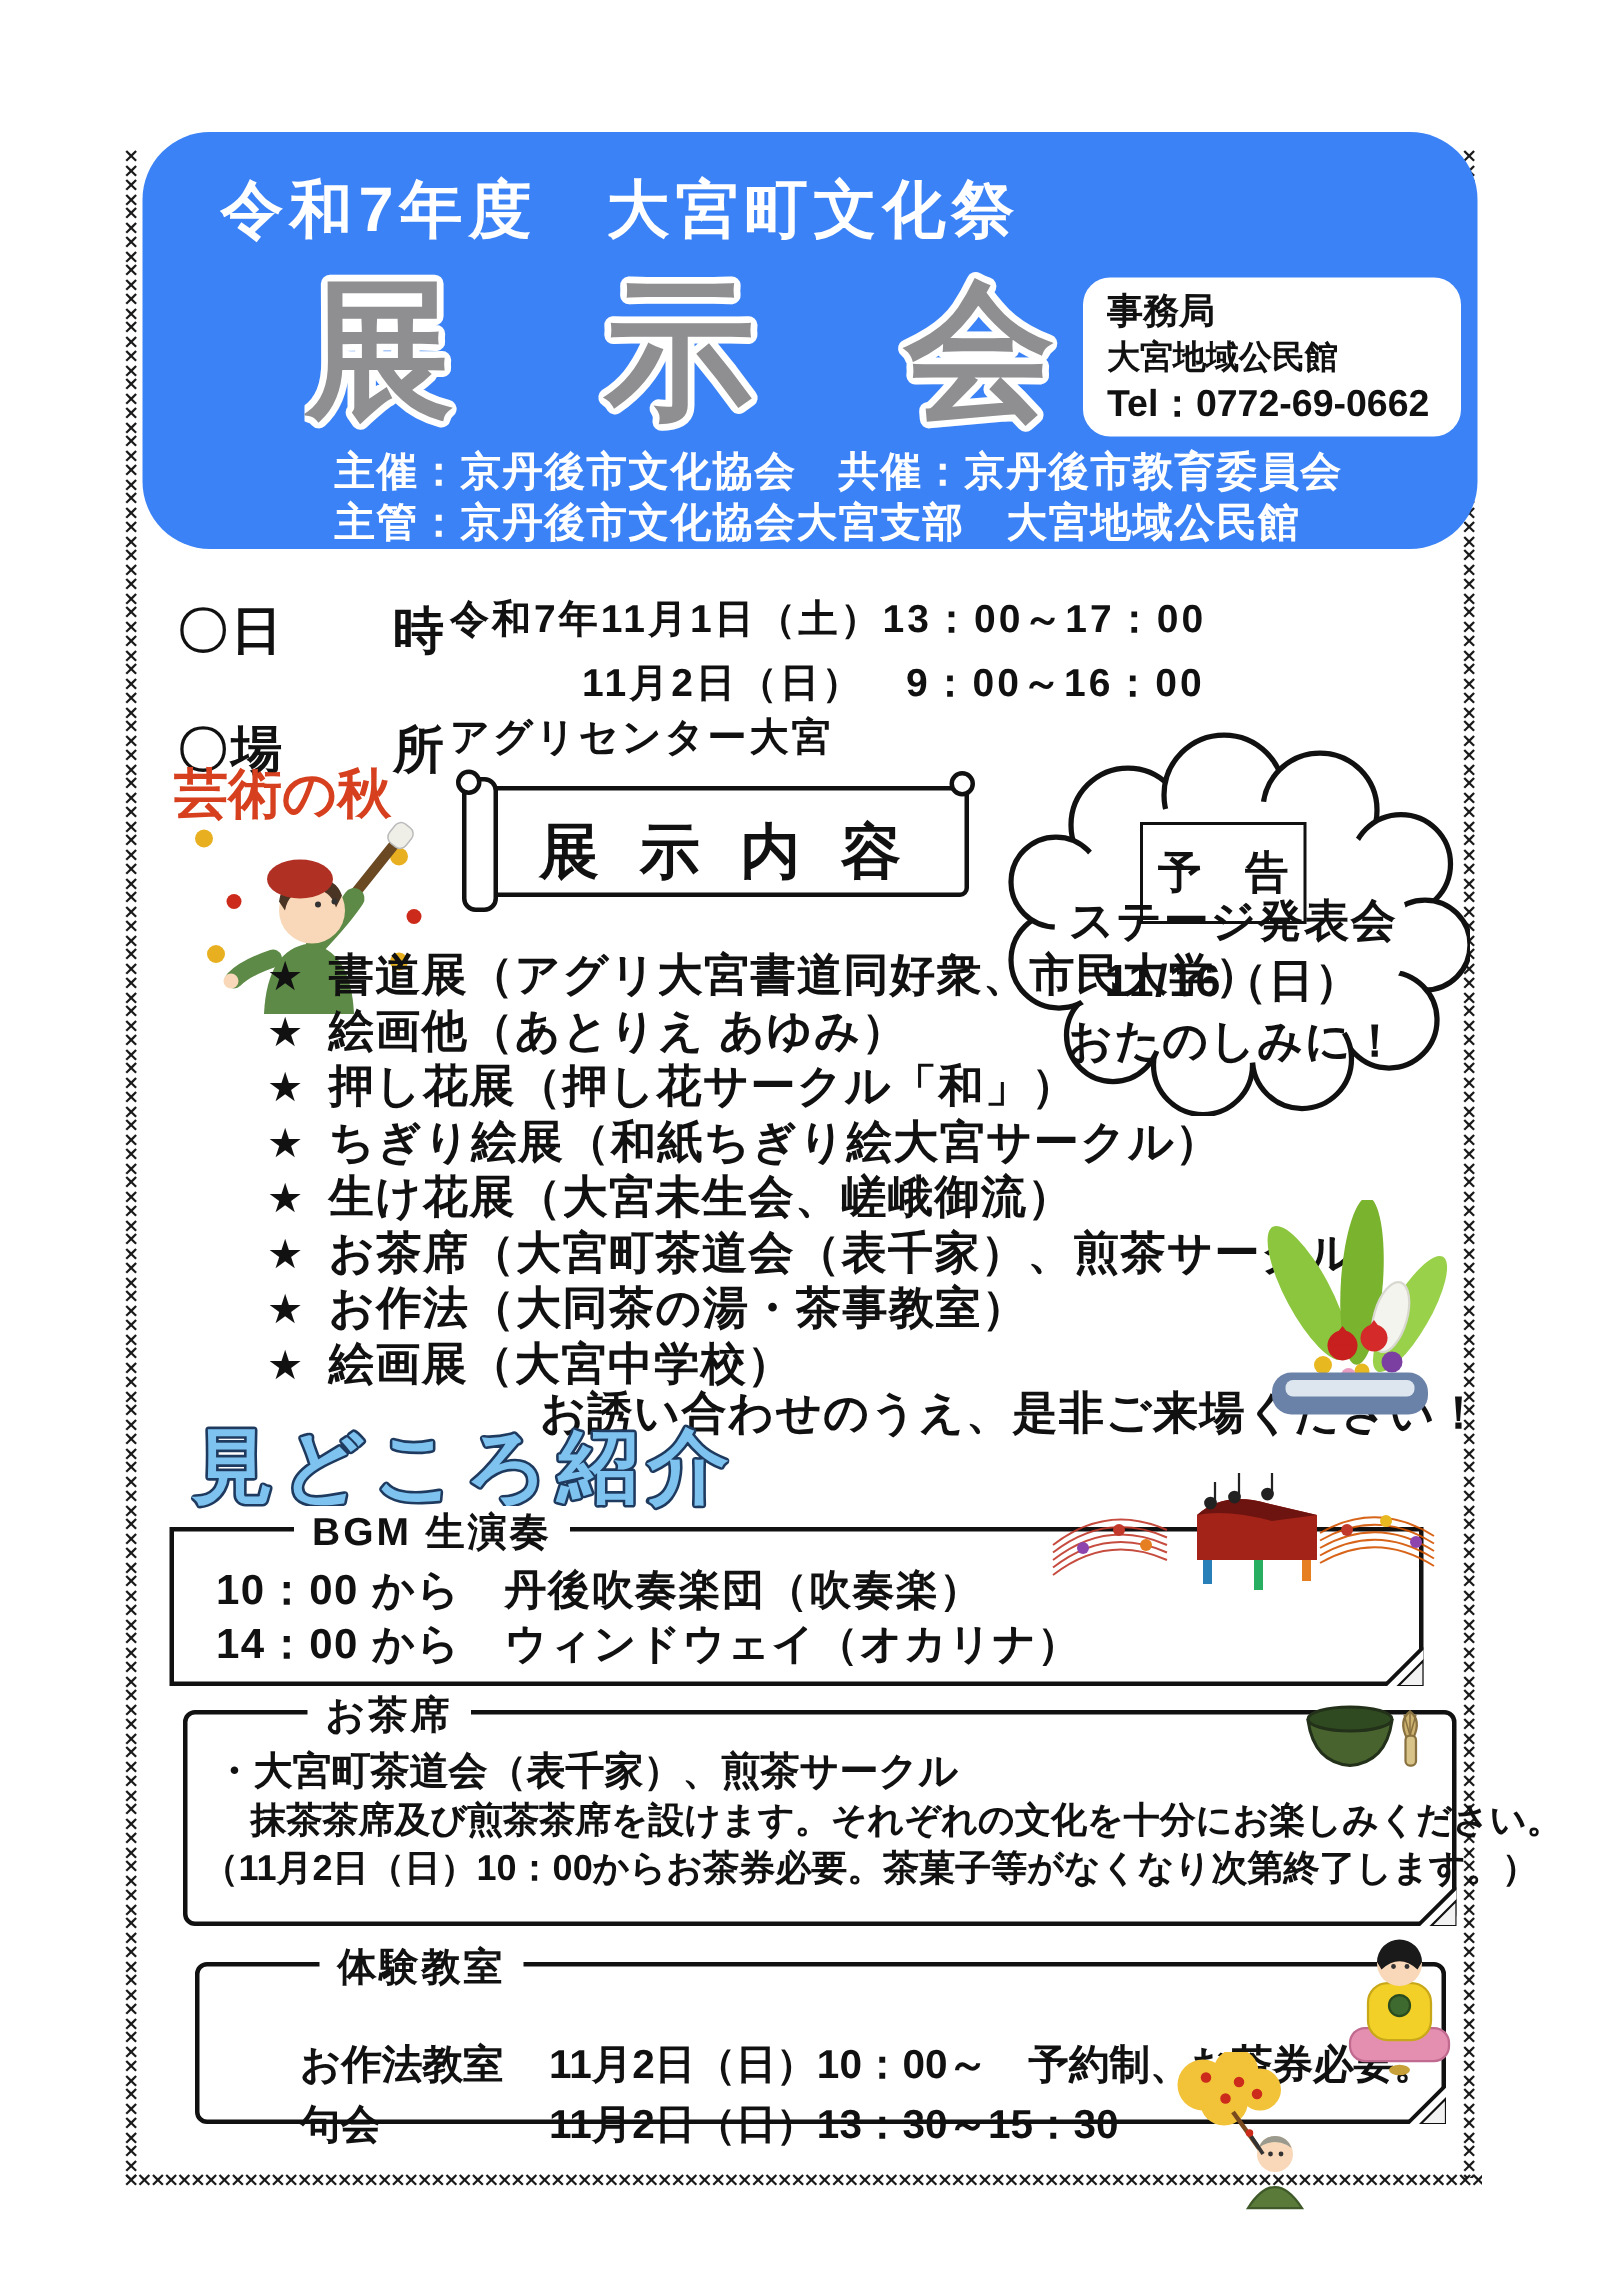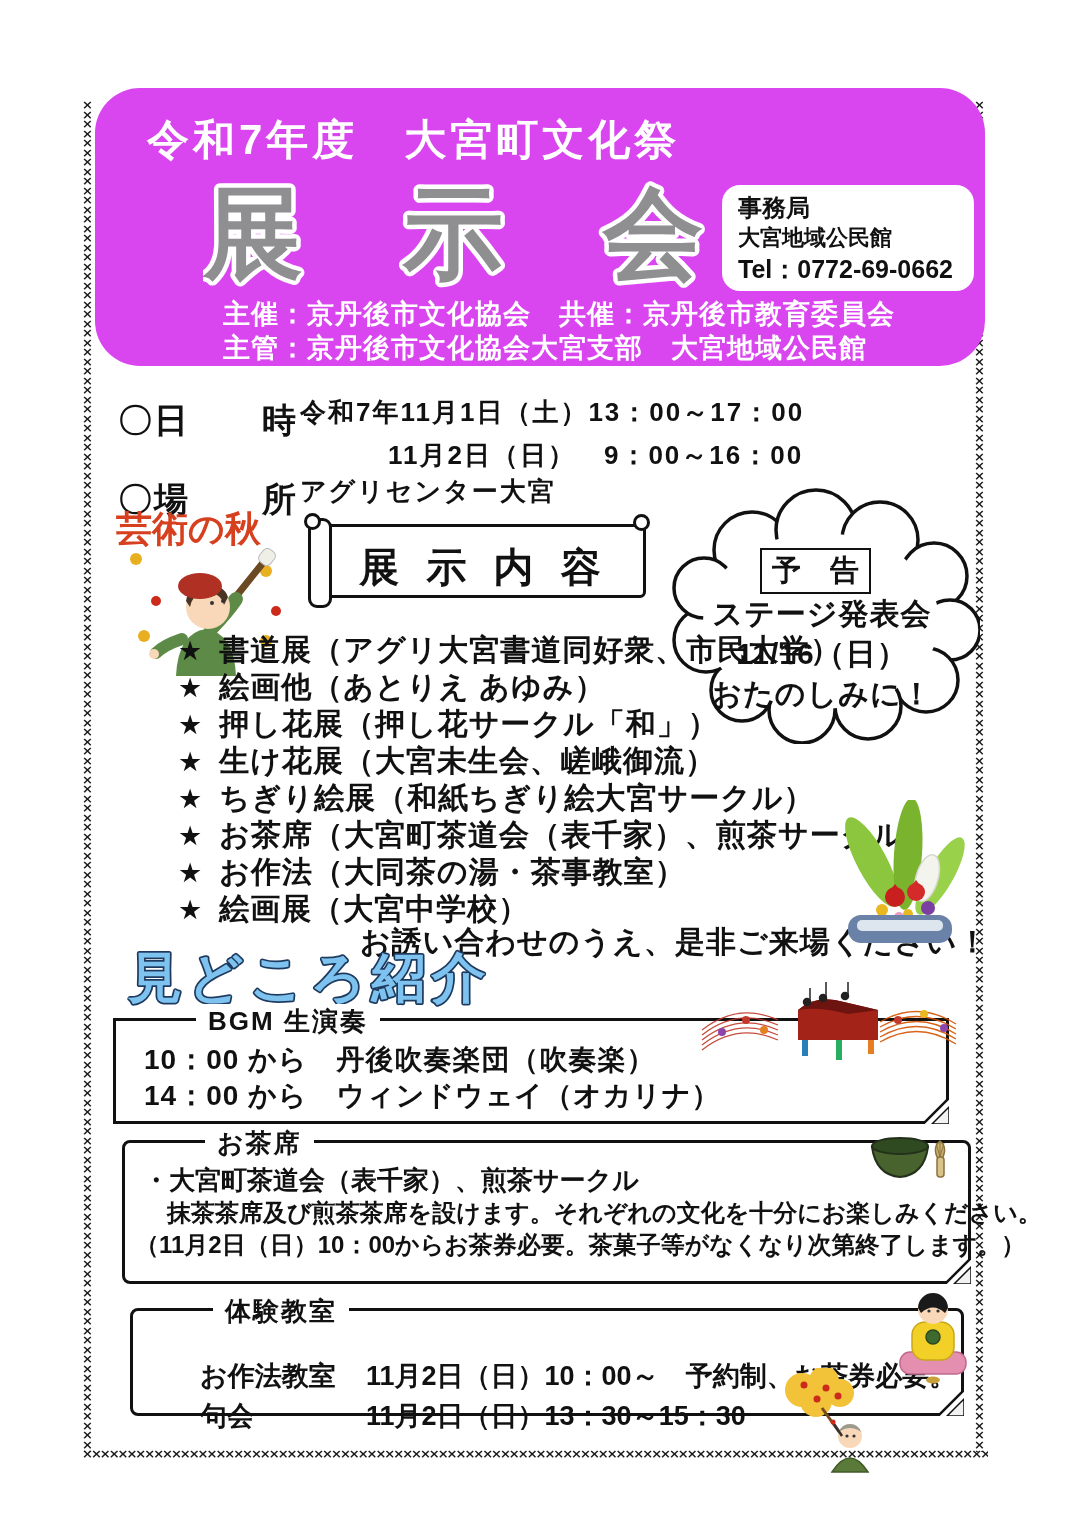--- a/index.html
+++ b/index.html
@@ -10,21 +10,21 @@
   
   .chain{position:absolute;color:#1a1a1a;font-size:13px;font-weight:bold;overflow:hidden;
          font-family:"DejaVu Sans",sans-serif;}
   .chain.v{width:14px;line-height:9.5px;word-break:break-all;}
   .chain.h{height:16px;line-height:16px;letter-spacing:-2px;white-space:nowrap;}
   .chain-left{left:82px;top:100px;height:1352px;}
   .chain-right{left:974px;top:100px;height:1352px;}
   .chain-bottom{left:82px;top:1446px;width:906px;}
   
   .header{position:absolute;left:95px;top:88px;width:890px;height:278px;
-          background:#d946ef;border-radius:45px;}
+          background:#3b82f6;border-radius:45px;}
   .hdr-sub{position:absolute;left:52px;top:24px;color:#fff;font-size:42px;font-weight:bold;letter-spacing:4px;}
   .hdr-title-svg{position:absolute;left:108px;top:72px;}
   .office{position:absolute;left:627px;top:97px;width:252px;height:106px;background:#fff;
           border-radius:18px;padding:8px 0 0 16px;box-sizing:border-box;}
   .office div{font-weight:bold;color:#111;}
   .office .o1{font-size:24px;line-height:30px;}
   .office .o2{font-size:22px;line-height:30px;}
   .office .o3{font-size:25px;line-height:32px;}
   .org{position:absolute;left:128px;color:#fff;font-size:27px;font-weight:bold;letter-spacing:1px;}
   .org1{top:208px;}
@@ -43,21 +43,21 @@
   .banner .roll{position:absolute;left:12px;top:2px;width:18px;height:84px;background:#fff;
                 border:3.5px solid #111;border-radius:9px;}
   .banner .curl{position:absolute;width:11px;height:11px;border:3px solid #111;border-radius:50%;background:#fff;}
   .banner .curl.l{left:8px;top:-3px;}
   .banner .curl.r{right:-2px;top:-2px;}
   .banner .txt{position:absolute;left:26px;right:2px;top:24px;text-align:center;
                font-size:40px;font-weight:bold;letter-spacing:8px;}
   
   .cloud{position:absolute;left:664px;top:478px;width:316px;height:266px;}
   .cloud .badge{position:absolute;left:96px;top:70px;border:2.5px solid #111;background:#fff;
-                padding:1px 10px;font-size:29px;font-weight:bold;white-space:pre;}
+                padding:12px 10px;font-size:29px;font-weight:bold;white-space:pre;}
   .cloud .cl{position:absolute;left:0;width:100%;text-align:center;font-size:30px;font-weight:bold;letter-spacing:1px;}
   .cloud .c1{top:116px;}
   .cloud .c2{top:156px;}
   .cloud .c3{top:196px;}
   
   .exlist{position:absolute;left:178px;top:630px;width:660px;}
   .ex-item{height:37px;font-size:30px;font-weight:bold;letter-spacing:1px;white-space:nowrap;}
   .ex-item .star{font-size:27px;margin-right:16px;}
   .invite{position:absolute;left:360px;top:922px;font-size:30px;font-weight:bold;letter-spacing:1px;}
   
@@ -163,22 +163,22 @@
     <div class="badge">予　告</div>
     <div class="cl c1">ステージ発表会</div>
     <div class="cl c2">11/16（日）</div>
     <div class="cl c3">おたのしみに！</div>
   </div>
 
   <div class="exlist">
     <div class="ex-item"><span class="star">★</span><span>書道展（アグリ大宮書道同好衆、市民大学）</span></div>
     <div class="ex-item"><span class="star">★</span><span>絵画他（あとりえ あゆみ）</span></div>
     <div class="ex-item"><span class="star">★</span><span>押し花展（押し花サークル「和」）</span></div>
+    <div class="ex-item"><span class="star">★</span><span>ちぎり絵展（和紙ちぎり絵大宮サークル）</span></div>
     <div class="ex-item"><span class="star">★</span><span>生け花展（大宮未生会、嵯峨御流）</span></div>
-    <div class="ex-item"><span class="star">★</span><span>ちぎり絵展（和紙ちぎり絵大宮サークル）</span></div>
     <div class="ex-item"><span class="star">★</span><span>お茶席（大宮町茶道会（表千家）、煎茶サークル）</span></div>
     <div class="ex-item"><span class="star">★</span><span>お作法（大同茶の湯・茶事教室）</span></div>
     <div class="ex-item"><span class="star">★</span><span>絵画展（大宮中学校）</span></div>
   </div>
   <div class="invite">お誘い合わせのうえ、是非ご来場ください！</div>
 
   <div class="illus" style="left:812px;top:800px;">
     <svg width="172" height="152">
       <ellipse cx="60" cy="62" rx="15" ry="50" fill="#8cc63e" transform="rotate(-28 60 62)"></ellipse>
       <ellipse cx="96" cy="54" rx="14" ry="56" fill="#7ab32e" transform="rotate(4 96 54)"></ellipse>

